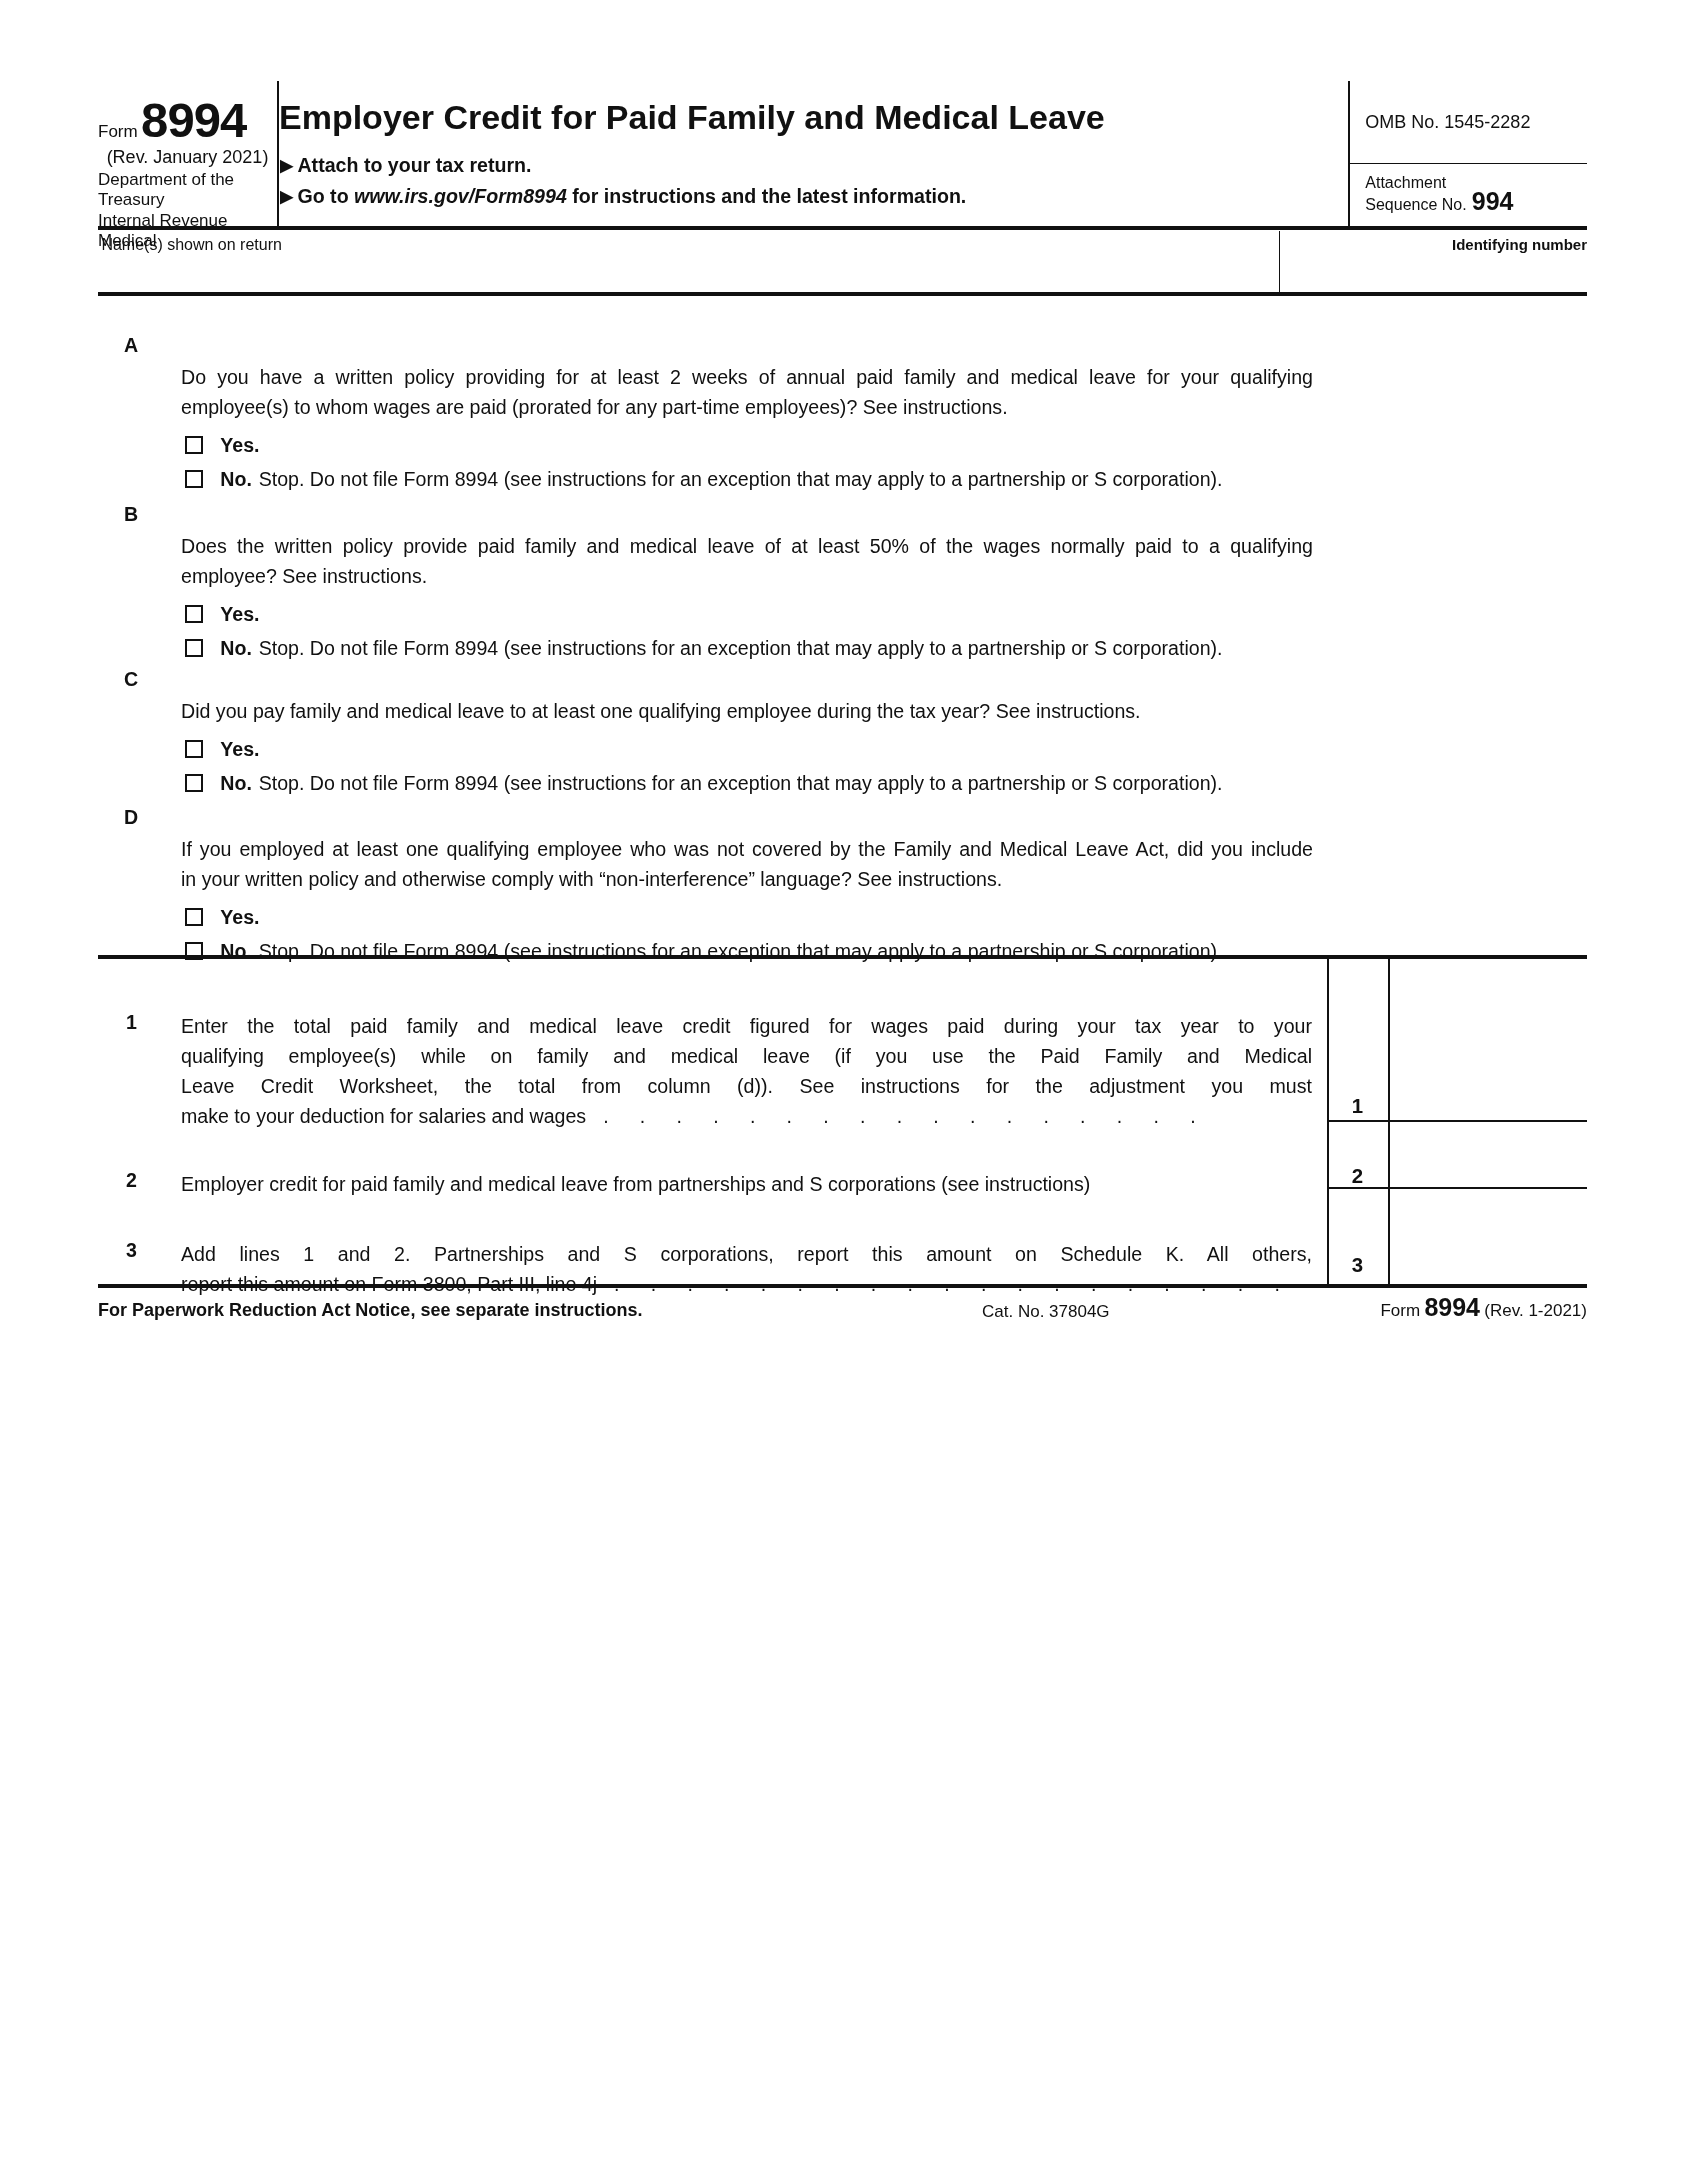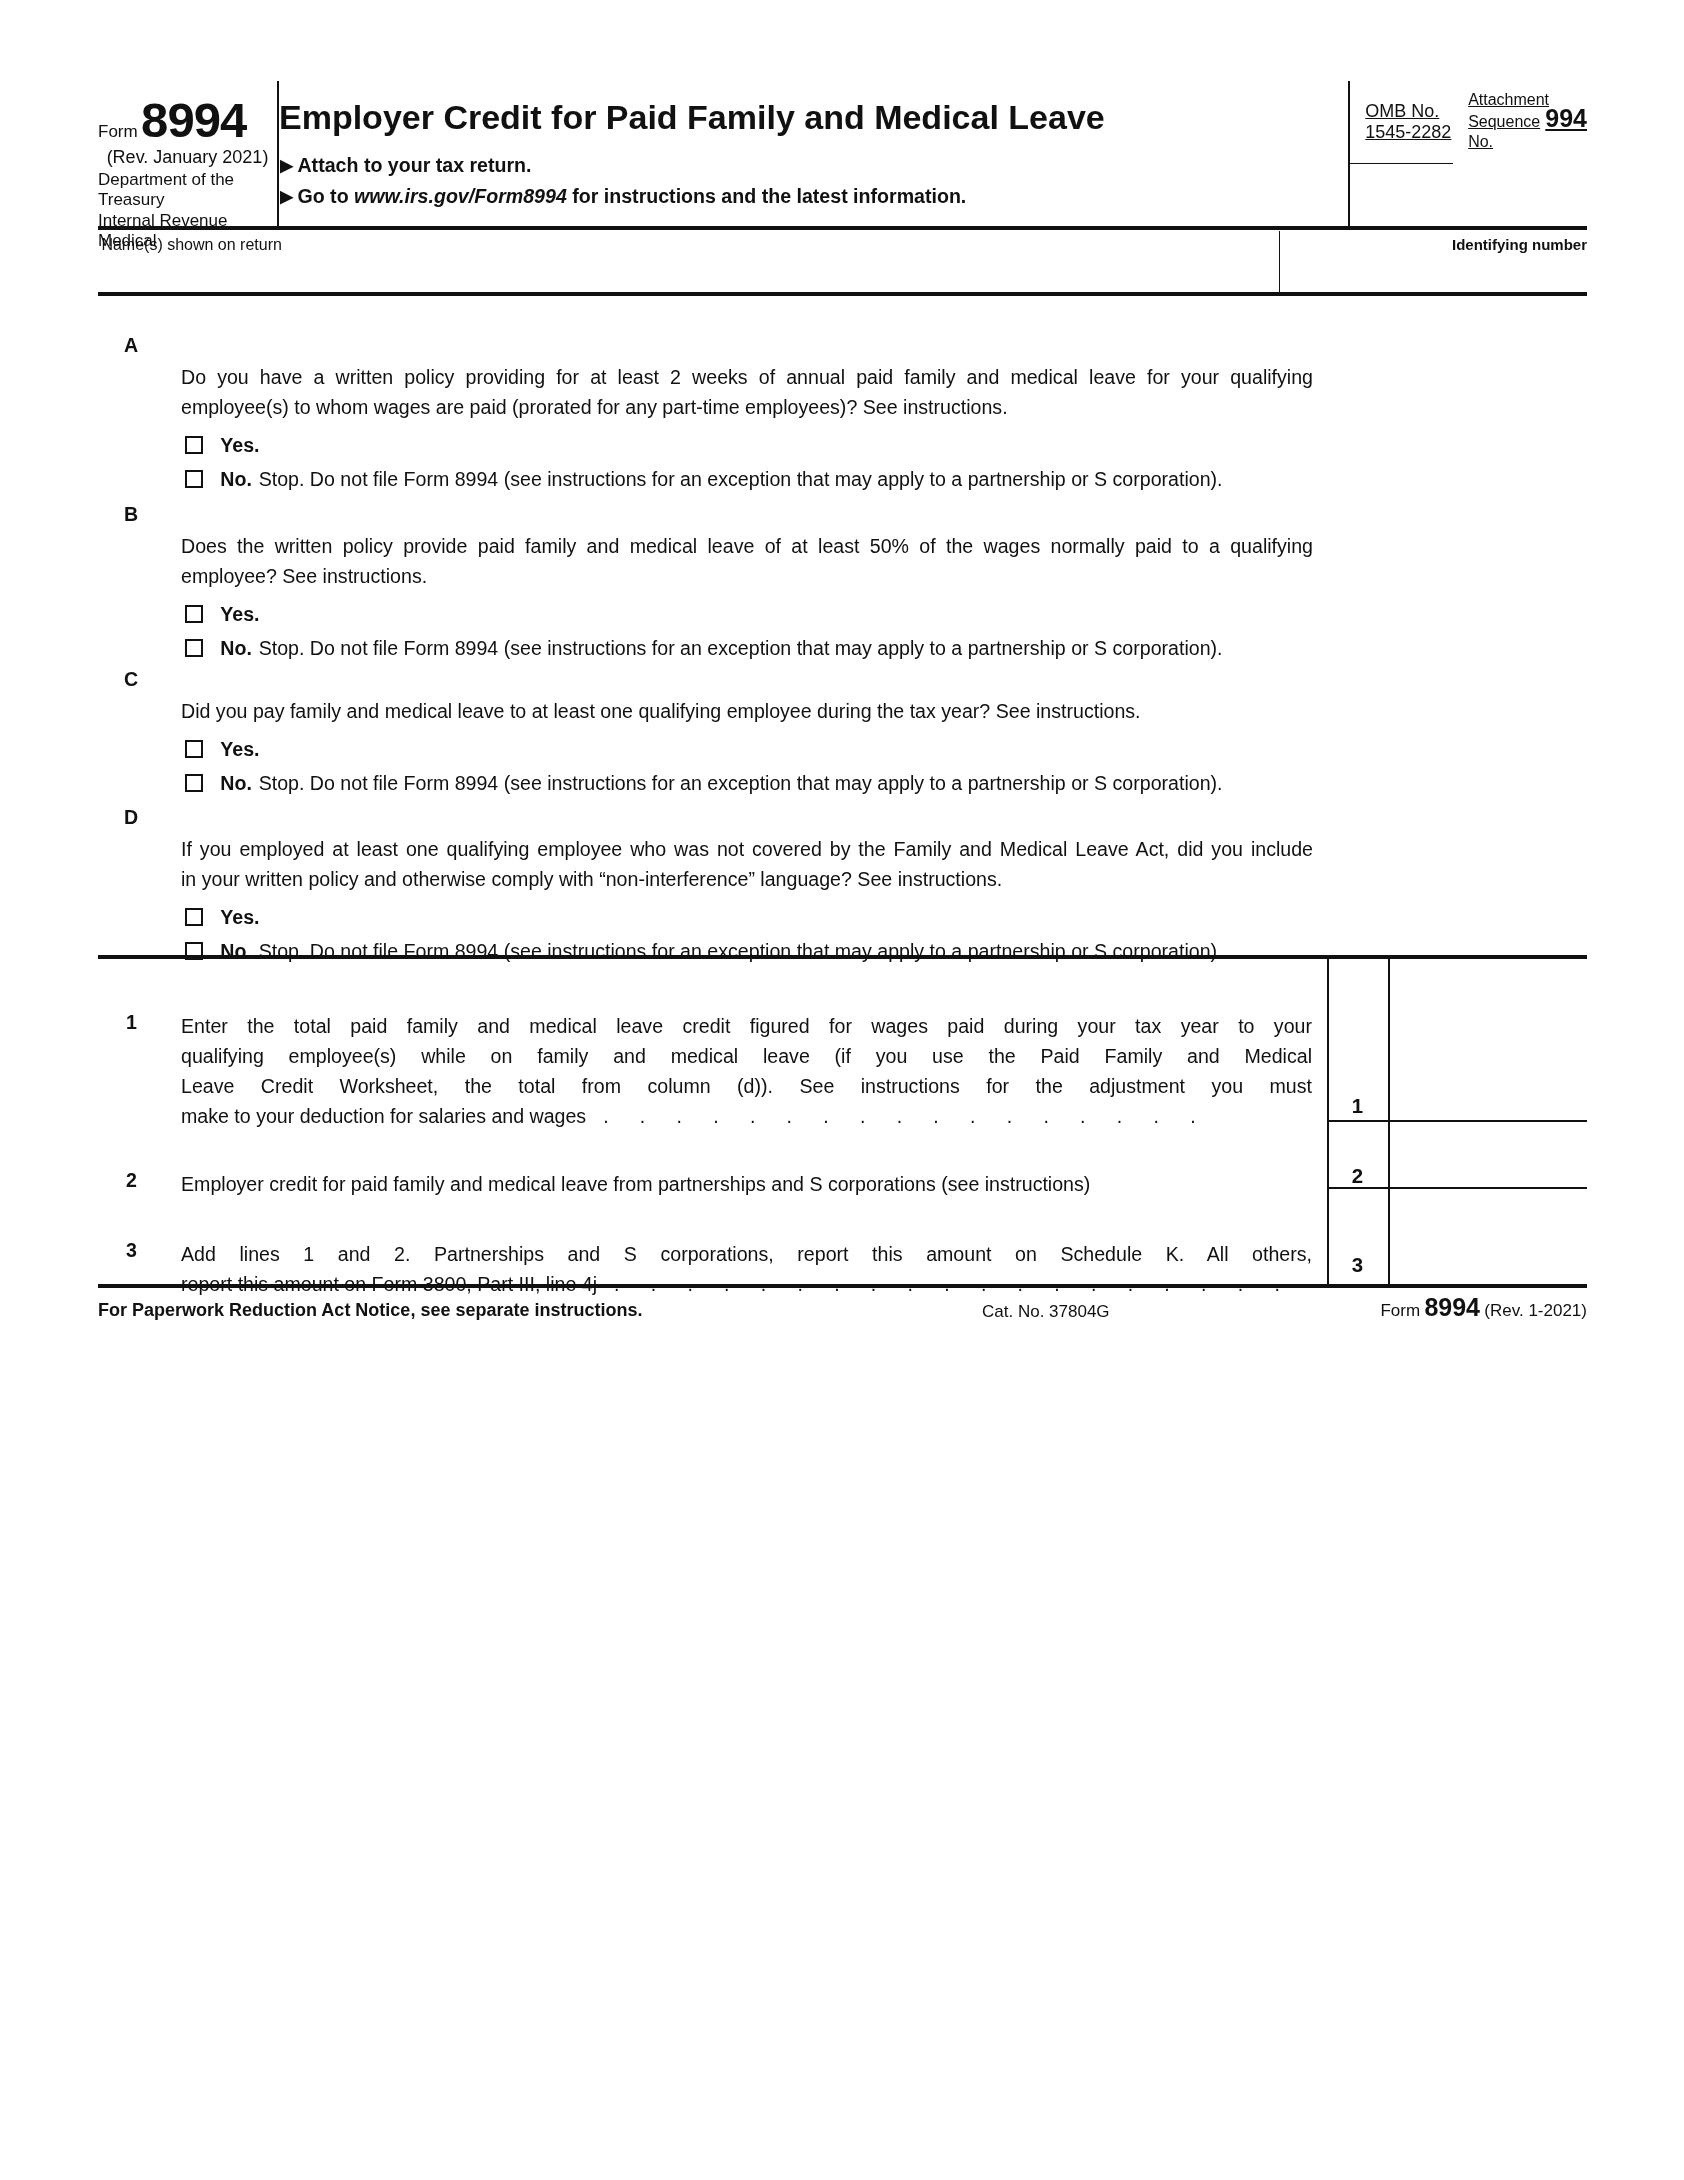--- a/index.html
+++ b/index.html
@@ -28,21 +28,21 @@
   .dept-line { font-size:17px; line-height:20.4px; margin-top:1.7px; }
   .dept-line + .dept-line { margin-top:0; }
 
   .hdr-center { flex:1; text-align:left; padding-top:17px; }
   .hdr-title { font-size:34px; font-weight:bold; }
   .hdr-attach { font-size:19.6px; font-weight:bold; margin-top:17px; }
   .hdr-goto { font-size:19.6px; font-weight:bold; margin-top:7.7px; }
   .arrow { display:inline-block; transform:scale(0.85); margin-right:3.4px; }
   .goto-url { font-style:italic; }
 
-  .hdr-right { width:239px; border-left:2.6px solid #111; display:flex; flex-direction:row;text-decoration:underline; }
+  .hdr-right { width:239px; border-left:2.6px solid #111; display:flex; flex-direction:column; }
   .omb-cell { height:83px; border-bottom:1.7px solid #111; display:flex; align-items:center; padding-left:15.3px; font-size:18px; }
   .att-cell { flex:1; padding:8.5px 0 0 15.3px; font-size:16px; line-height:19.6px; }
   .seq-line { display:flex; align-items:baseline; }
   .seq-num { font-size:25px; font-weight:bold; margin-left:5.1px;text-align:center; }
 
   
   .namerow {
     position:absolute; left:98px; top:231px; width:1489px; height:65px;
     display:flex; border-bottom:4.3px solid #111;
   }

